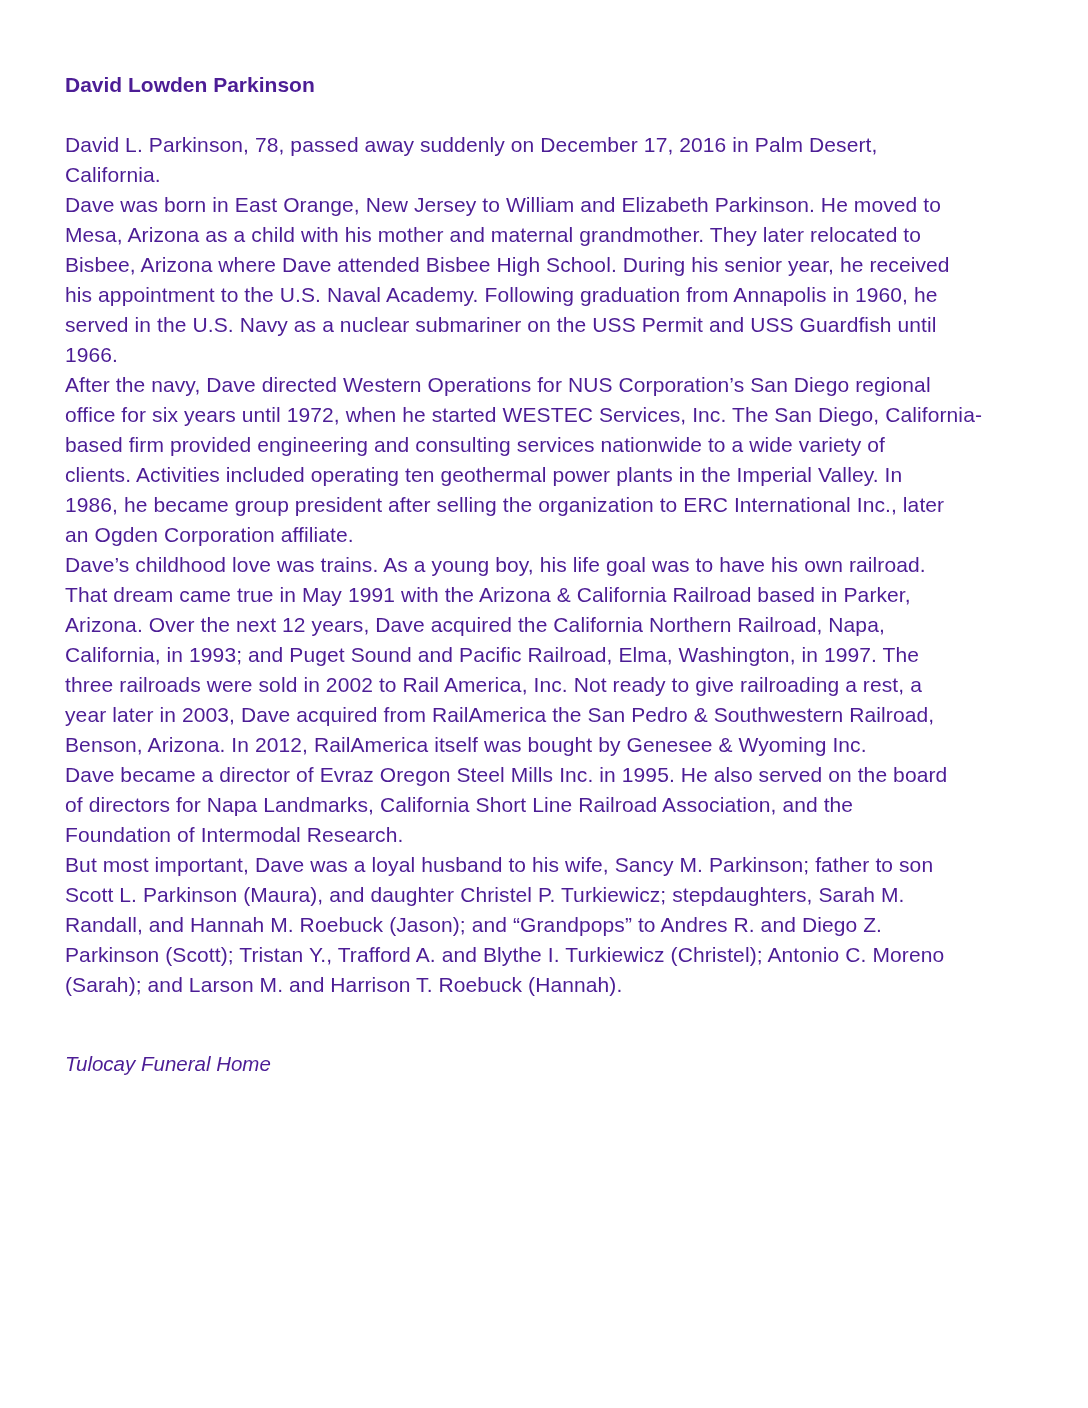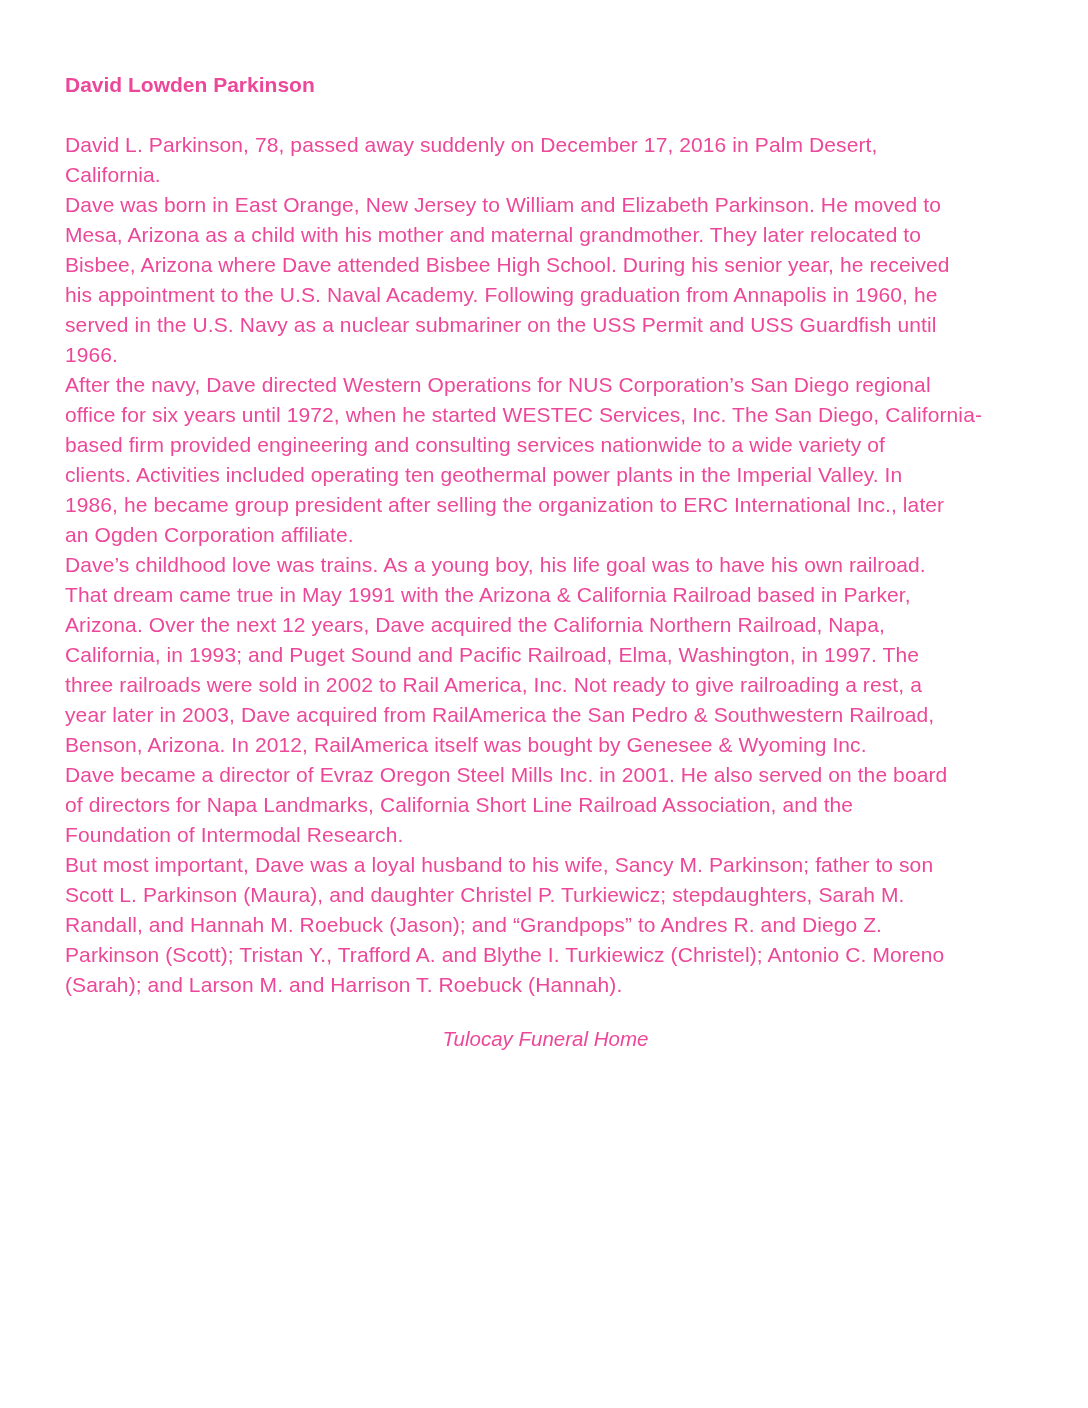--- a/index.html
+++ b/index.html
@@ -8,21 +8,21 @@
     background: #ffffff;
   }
   .page {
     position: relative;
     width: 1088px;
     height: 1408px;
     background: #ffffff;
     box-sizing: border-box;
     padding: 70px 62px 0 65px;
     font-family: "Liberation Sans", "DejaVu Sans", sans-serif;
-    color: #ec4899;
+    color: #4c1d95;
     overflow: hidden;
   }
   .doc-title {
     font-size: 21px;
     font-weight: bold;
     line-height: 30px;
     margin: 0 0 30px 0;
     white-space: pre-line;
   }
   .doc-body p {
@@ -30,23 +30,22 @@
     font-weight: 400;
     line-height: 30px;
     margin: 0;
     white-space: pre-line;
     letter-spacing: 0.1px;
   }
   .doc-footer {
     font-size: 20.5px;
     font-style: italic;
     line-height: 30px;
-    margin: 24px 0 0 0;
+    margin: 49px 0 0 0;
     white-space: pre-line;
-    text-align: center;
   }
 </style>
 </head>
 <body>
 
 <div class="page">
   <h1 class="doc-title">David Lowden Parkinson</h1>
 
   <div class="doc-body">
     <p>David L. Parkinson, 78, passed away suddenly on December 17, 2016 in Palm Desert,
@@ -63,21 +62,21 @@
 clients. Activities included operating ten geothermal power plants in the Imperial Valley. In
 1986, he became group president after selling the organization to ERC International Inc., later
 an Ogden Corporation affiliate.</p>
     <p>Dave’s childhood love was trains. As a young boy, his life goal was to have his own railroad.
 That dream came true in May 1991 with the Arizona &amp; California Railroad based in Parker,
 Arizona. Over the next 12 years, Dave acquired the California Northern Railroad, Napa,
 California, in 1993; and Puget Sound and Pacific Railroad, Elma, Washington, in 1997. The
 three railroads were sold in 2002 to Rail America, Inc. Not ready to give railroading a rest, a
 year later in 2003, Dave acquired from RailAmerica the San Pedro &amp; Southwestern Railroad,
 Benson, Arizona. In 2012, RailAmerica itself was bought by Genesee &amp; Wyoming Inc.</p>
-    <p>Dave became a director of Evraz Oregon Steel Mills Inc. in 2001. He also served on the board
+    <p>Dave became a director of Evraz Oregon Steel Mills Inc. in 1995. He also served on the board
 of directors for Napa Landmarks, California Short Line Railroad Association, and the
 Foundation of Intermodal Research.</p>
     <p>But most important, Dave was a loyal husband to his wife, Sancy M. Parkinson; father to son
 Scott L. Parkinson (Maura), and daughter Christel P. Turkiewicz; stepdaughters, Sarah M.
 Randall, and Hannah M. Roebuck (Jason); and “Grandpops” to Andres R. and Diego Z.
 Parkinson (Scott); Tristan Y., Trafford A. and Blythe I. Turkiewicz (Christel); Antonio C. Moreno
 (Sarah); and Larson M. and Harrison T. Roebuck (Hannah).</p>
   </div>
 
   <p class="doc-footer">Tulocay Funeral Home</p>

